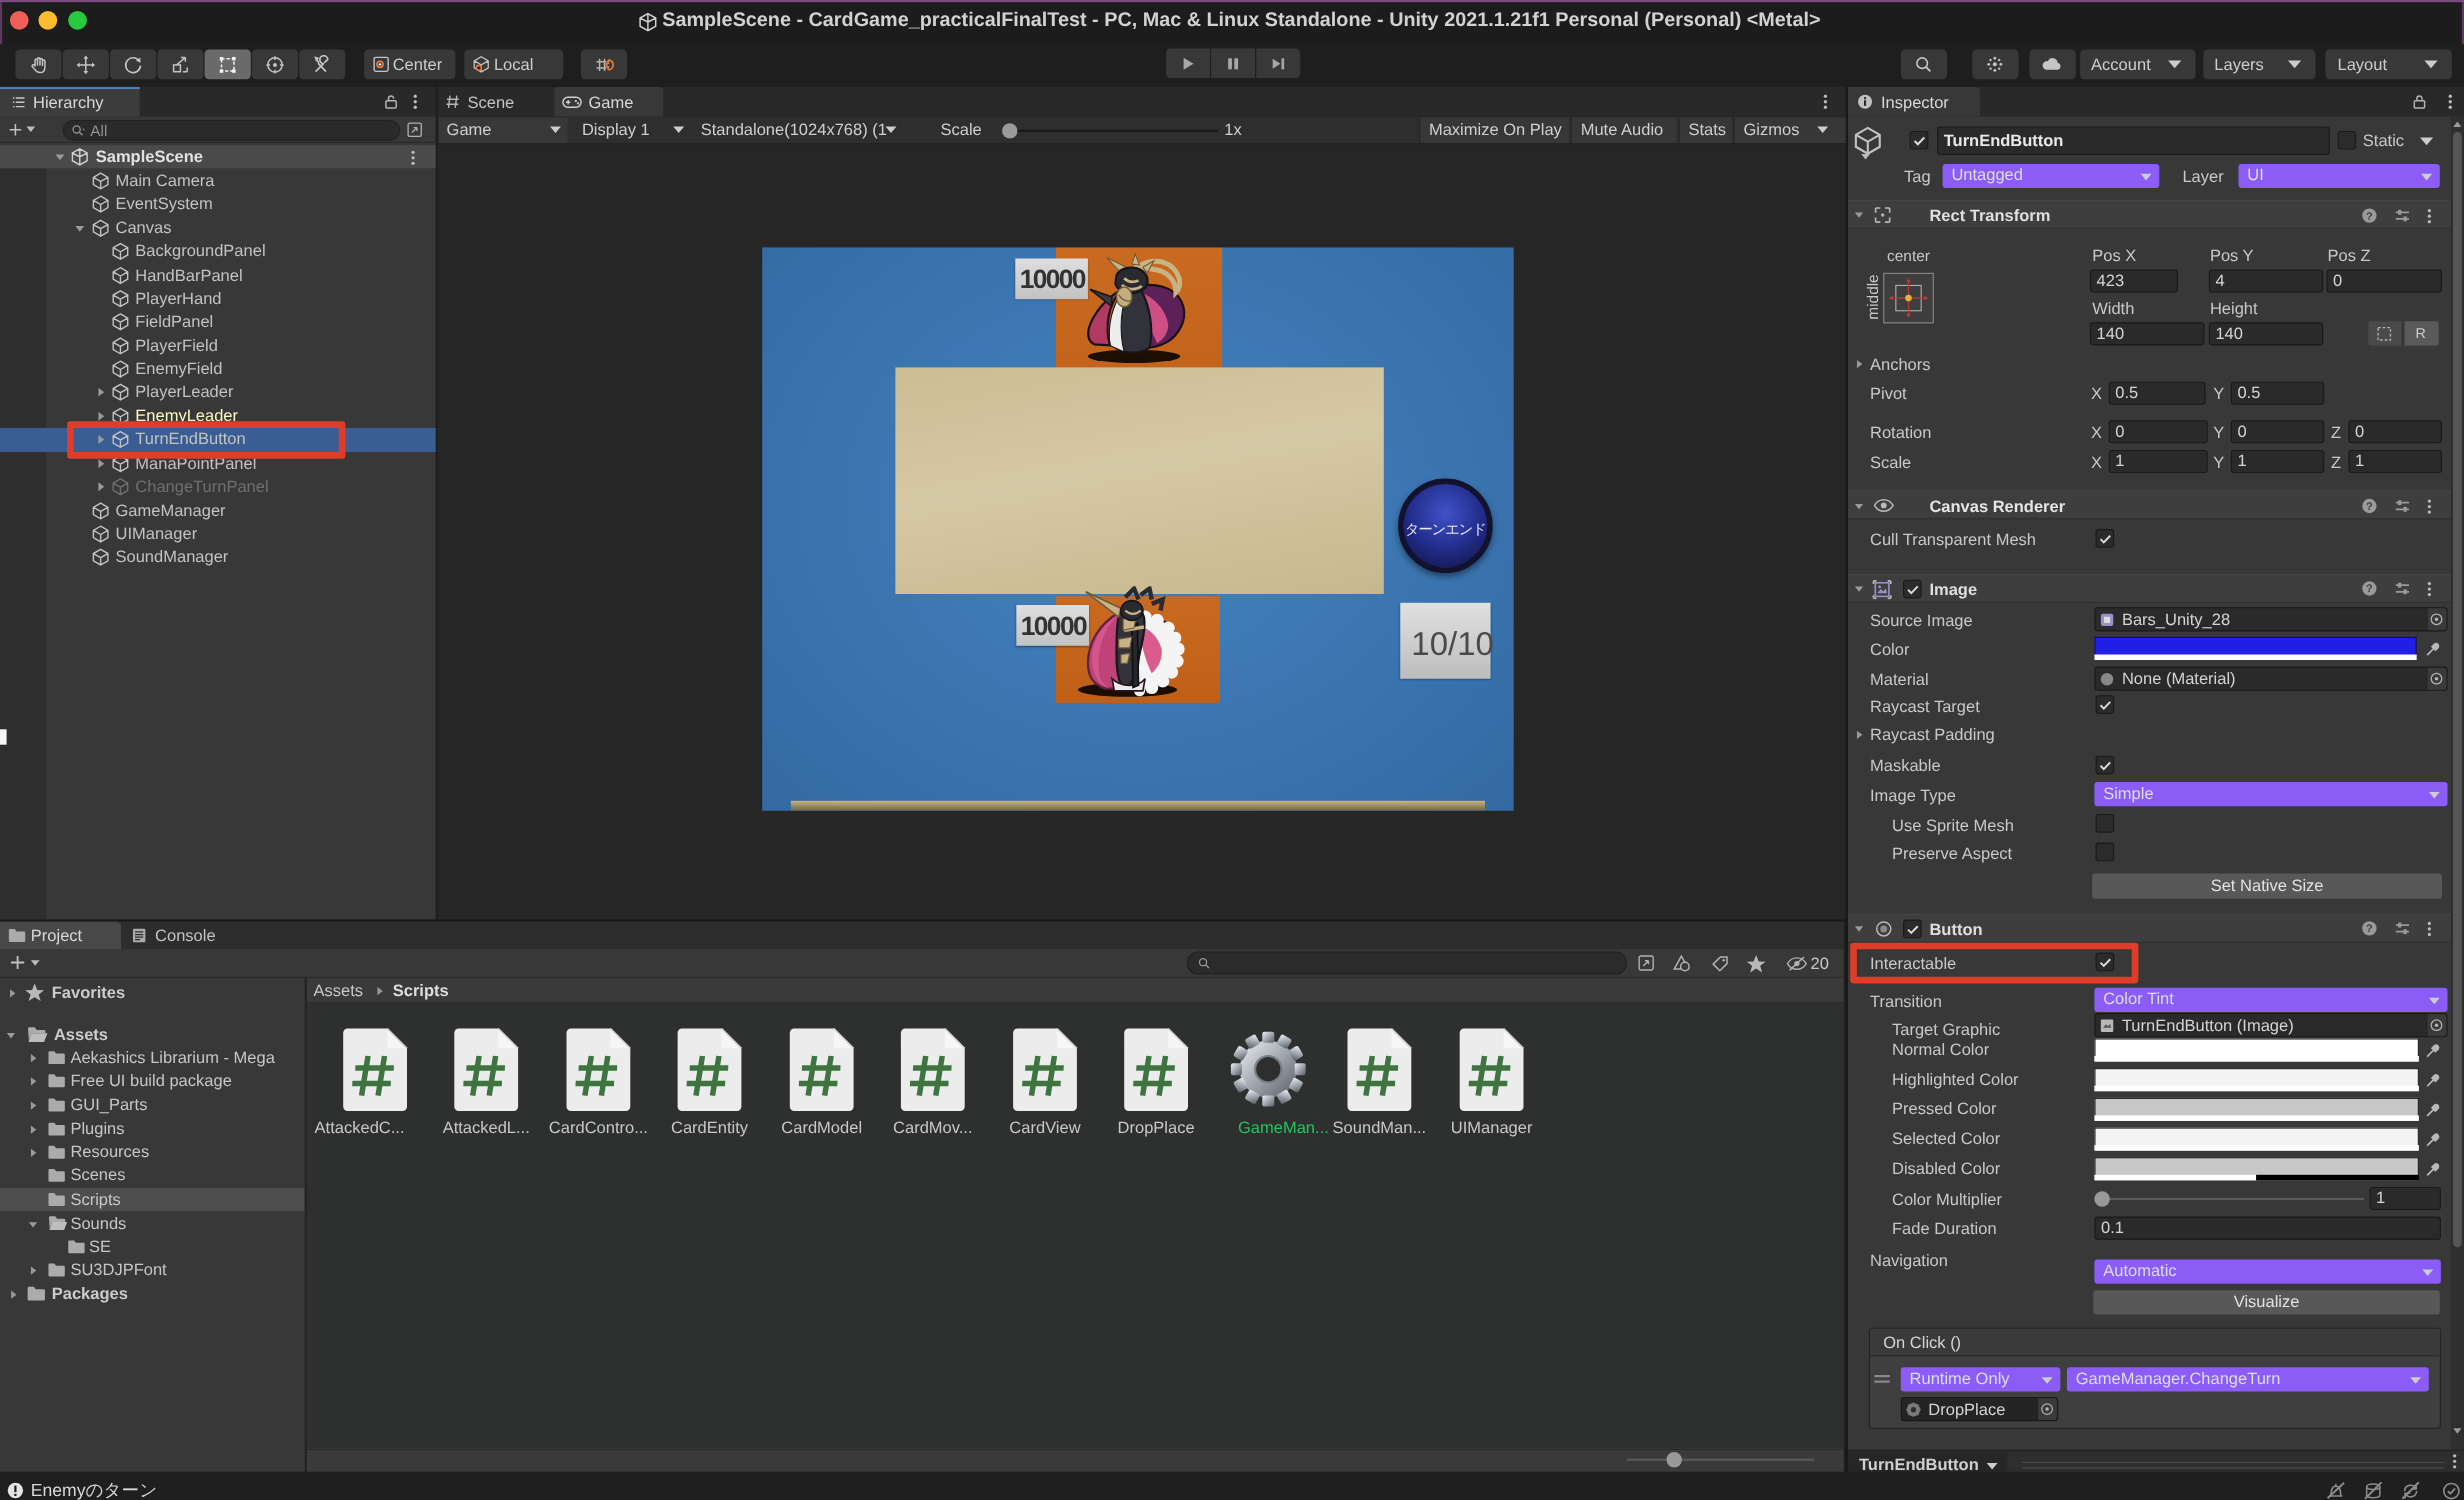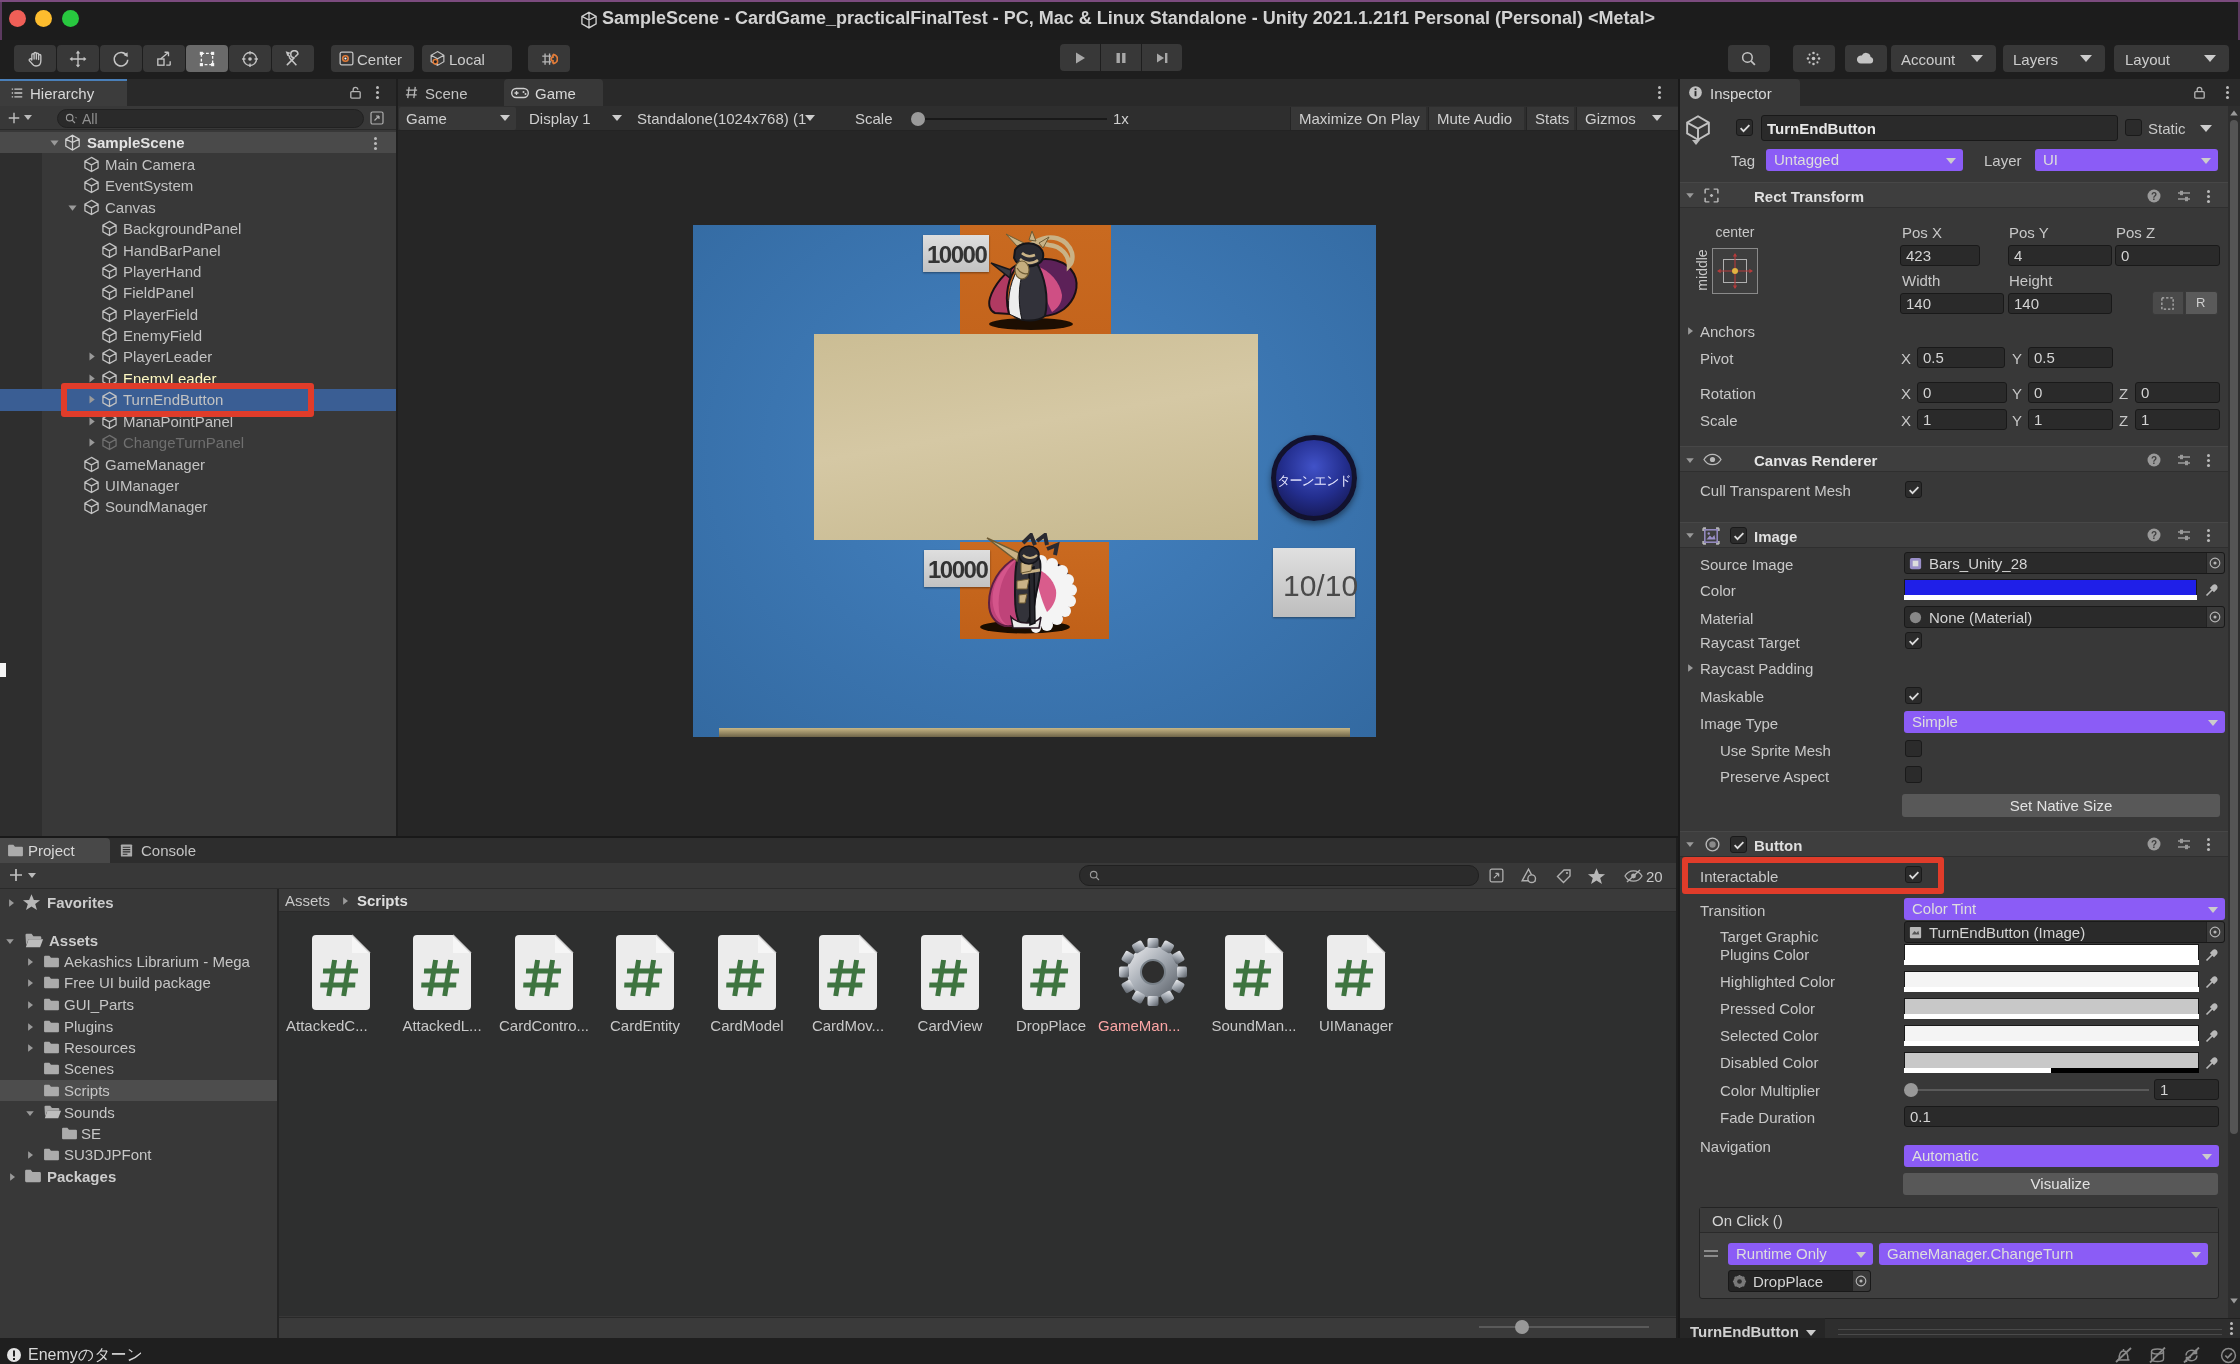--- a/index.html
+++ b/index.html
@@ -610,21 +610,21 @@
           <rect x="30.5" y="2" width="11" height="10" rx="2"></rect>
           <rect x="30.5" y="60" width="11" height="10" rx="2"></rect>
           <rect x="2" y="30.5" width="10" height="11" rx="2"></rect>
           <rect x="60" y="30.5" width="10" height="11" rx="2"></rect>
         </g>
       </g>
     </g>
     <circle cx="36" cy="36" r="12" fill="#2e2e2e"></circle>
     <circle cx="36" cy="36" r="12" fill="none" stroke="#788088" stroke-width="2"></circle>
   </svg>
-<div class="a" style="left:1098px;top:1017px;width:110px;text-align:left;font-size:15px;color:#fca5a5;white-space:nowrap">GameMan...</div>
+<div class="a" style="left:1098px;top:1017px;width:110px;text-align:right;font-size:15px;color:#22c55e;white-space:nowrap">GameMan...</div>
 <svg class="a" style="left:1223px;top:933px" width="62" height="79" viewBox="0 0 62 79">
     <path d="M2 6 a4 4 0 0 1 4-4 H42 L60 20 V73 a4 4 0 0 1-4 4 H6 a4 4 0 0 1-4-4Z" fill="#ececec"></path>
     <path d="M42 2 60 20 42 20Z" fill="#f6f6f6"></path>
     <path d="M42 2 L60 20" stroke="#cfcfcf" stroke-width="1.5"></path>
     <g stroke="#3e7440" stroke-width="5" transform="skewX(-3)">
       <path d="M26 27 L22 63 M41 27 L37 63"></path>
       <path d="M15 38 H50 M13 52 H48"></path>
     </g>
   </svg>
 <div class="a" style="left:1199px;top:1017px;width:110px;text-align:center;font-size:15px;color:#c8c8c8;white-space:nowrap">SoundMan...</div>
@@ -871,21 +871,21 @@
 <svg class="a" style="left:1908px;top:925px" width="15" height="15" viewBox="0 0 16 16">
     <rect x="2" y="2" width="12" height="12" rx="1" fill="#b8b8b8"></rect>
     <path d="M4 10 7 6.5 9 8.5 11 6 12 10Z" fill="#555"></path>
   </svg>
 <div class="a" style="left:2206px;top:922px;width:18px;height:20px;background:#3a3a3a;border-left:1px solid #222;border-radius:0 3px 3px 0"></div>
 <svg class="a" style="left:2208px;top:925px" width="14" height="14" viewBox="0 0 16 16">
     <circle cx="8" cy="8" r="5.5" stroke="#b5b5b5" stroke-width="1.3" fill="none"></circle>
     <circle cx="8" cy="8" r="1.8" fill="#b5b5b5"></circle>
   </svg>
 <div class="lbl" style="left:1720px;top:947px"></div>
-<div class="lbl" style="left:1720px;top:946px">Plugins Color</div>
+<div class="lbl" style="left:1720px;top:946px">Normal Color</div>
 <div class="a" style="left:1904px;top:944px;width:295px;height:21px;background:#ffffff;border:1px solid #191919;border-bottom:none"></div>
 <div class="a" style="left:1904px;top:960px;width:295px;height:5px;background:#fff"></div>
 <svg class="a" style="left:2204px;top:947px" width="16" height="16" viewBox="0 0 16 16">
     <path d="M2.5 13.5 L8 8 M9.5 3.5 a2.2 2.2 0 0 1 3 3 L10 9 7 6Z" stroke="#b8b8b8" stroke-width="1.6" fill="#b8b8b8"></path>
   </svg>
 <div class="lbl" style="left:1720px;top:973px">Highlighted Color</div>
 <div class="a" style="left:1904px;top:971px;width:295px;height:21px;background:#f4f4f4;border:1px solid #191919;border-bottom:none"></div>
 <div class="a" style="left:1904px;top:987px;width:295px;height:5px;background:#fff"></div>
 <svg class="a" style="left:2204px;top:974px" width="16" height="16" viewBox="0 0 16 16">
     <path d="M2.5 13.5 L8 8 M9.5 3.5 a2.2 2.2 0 0 1 3 3 L10 9 7 6Z" stroke="#b8b8b8" stroke-width="1.6" fill="#b8b8b8"></path>

